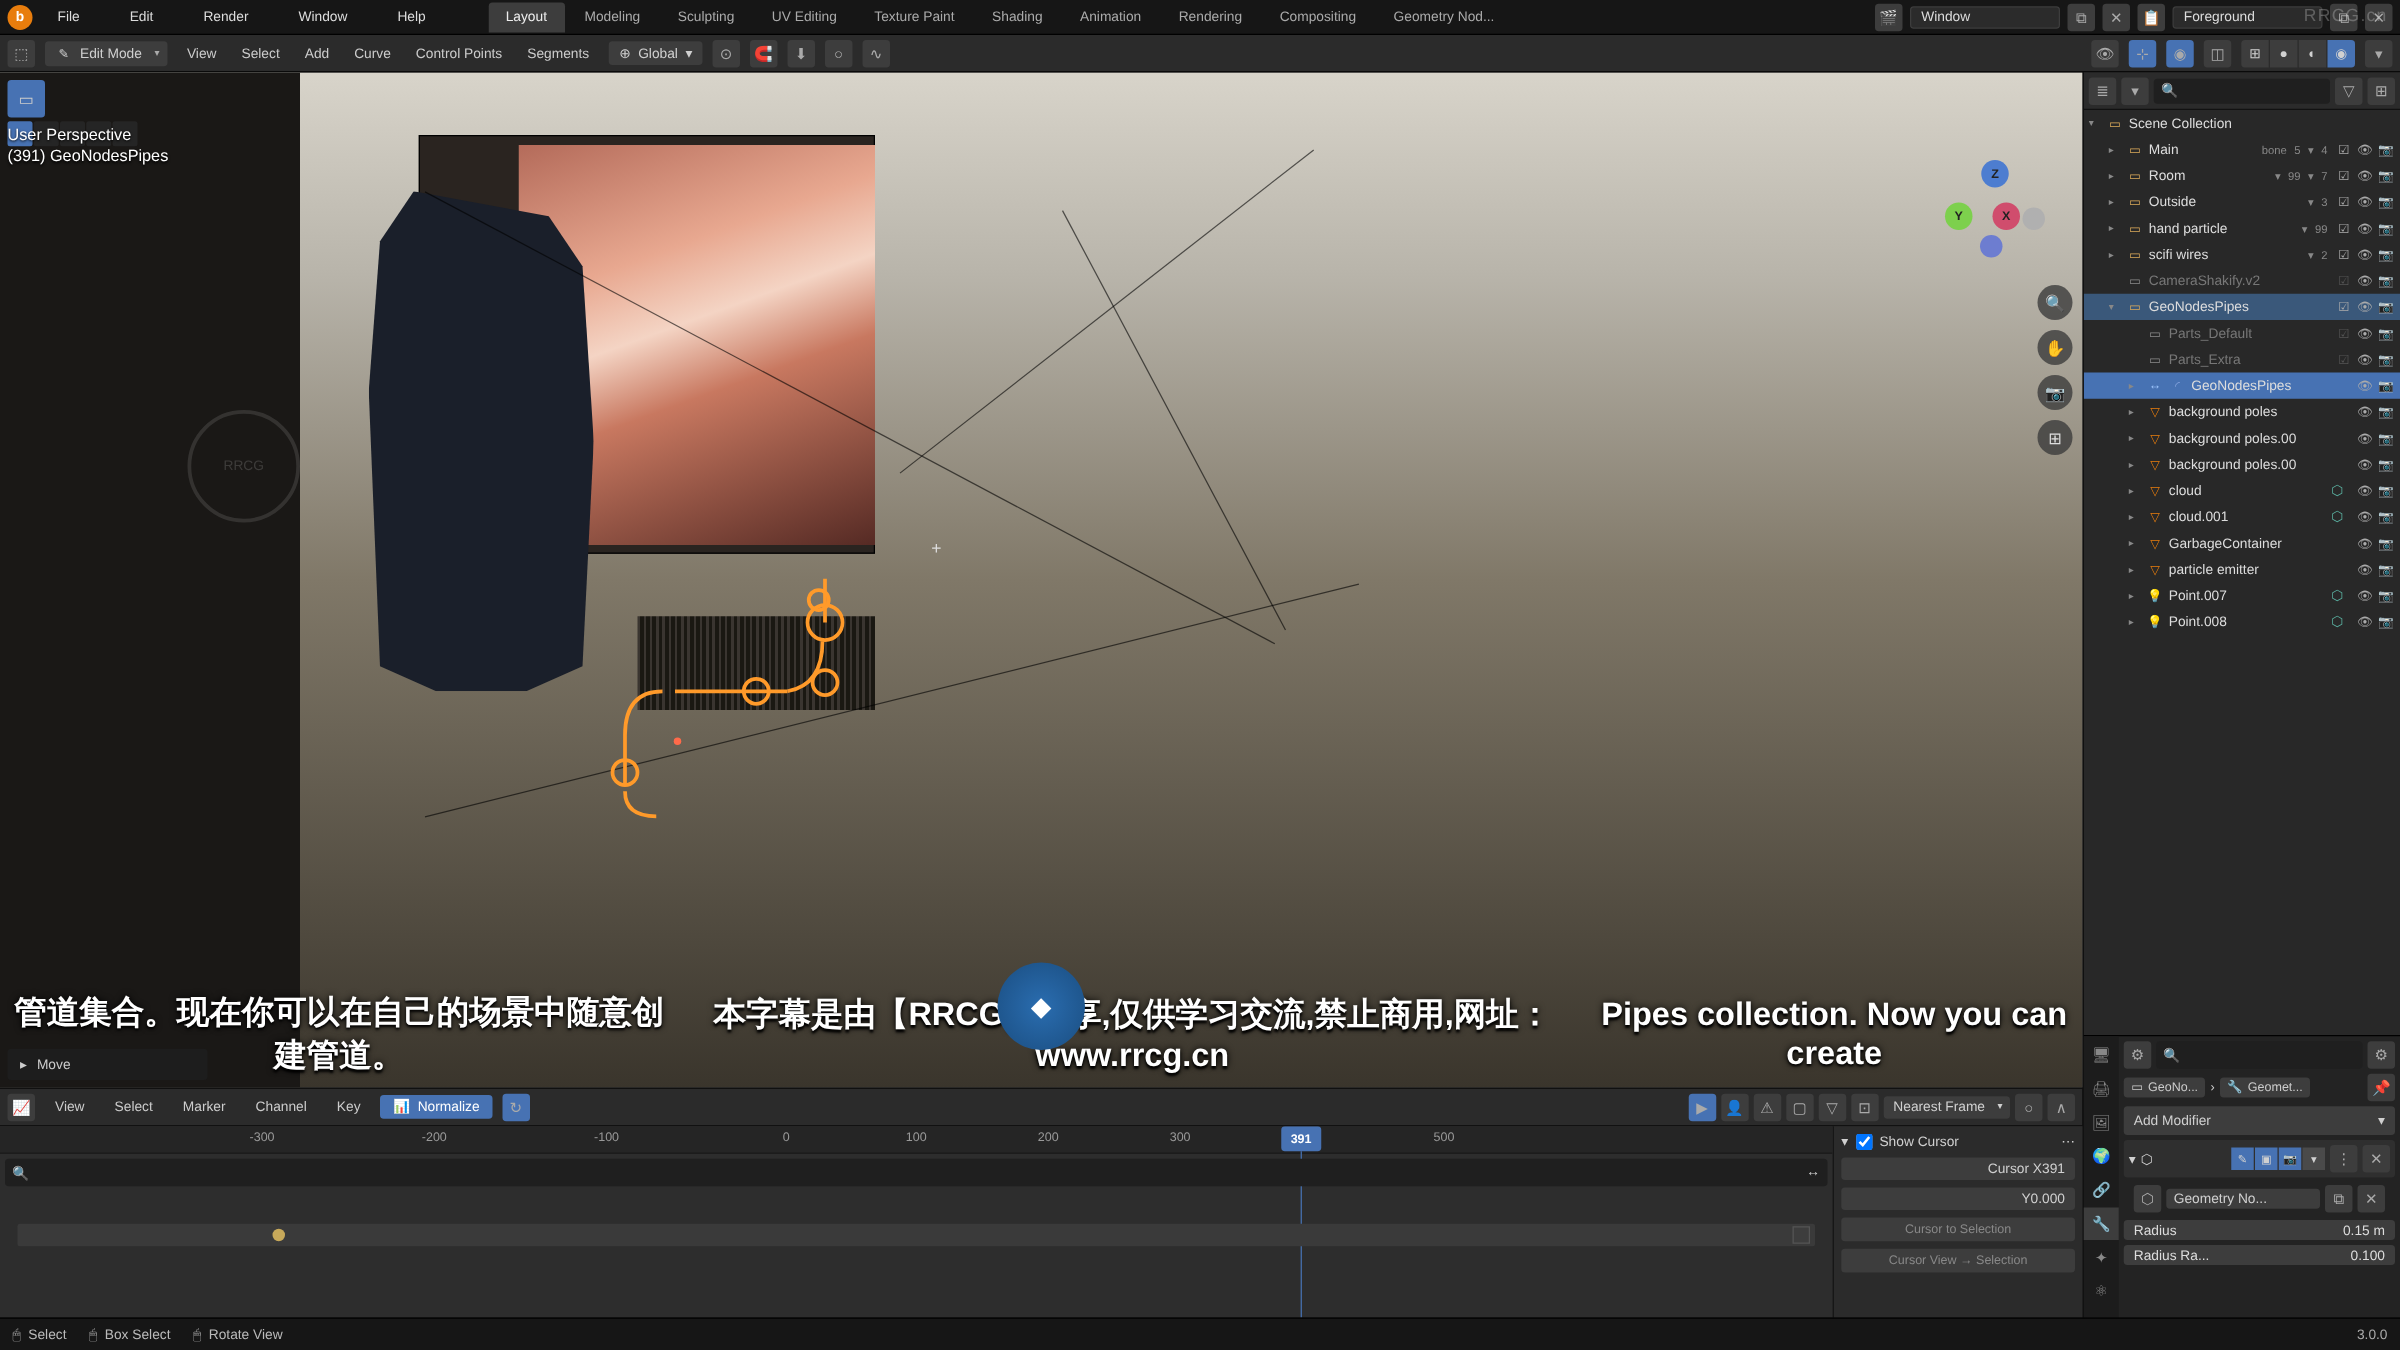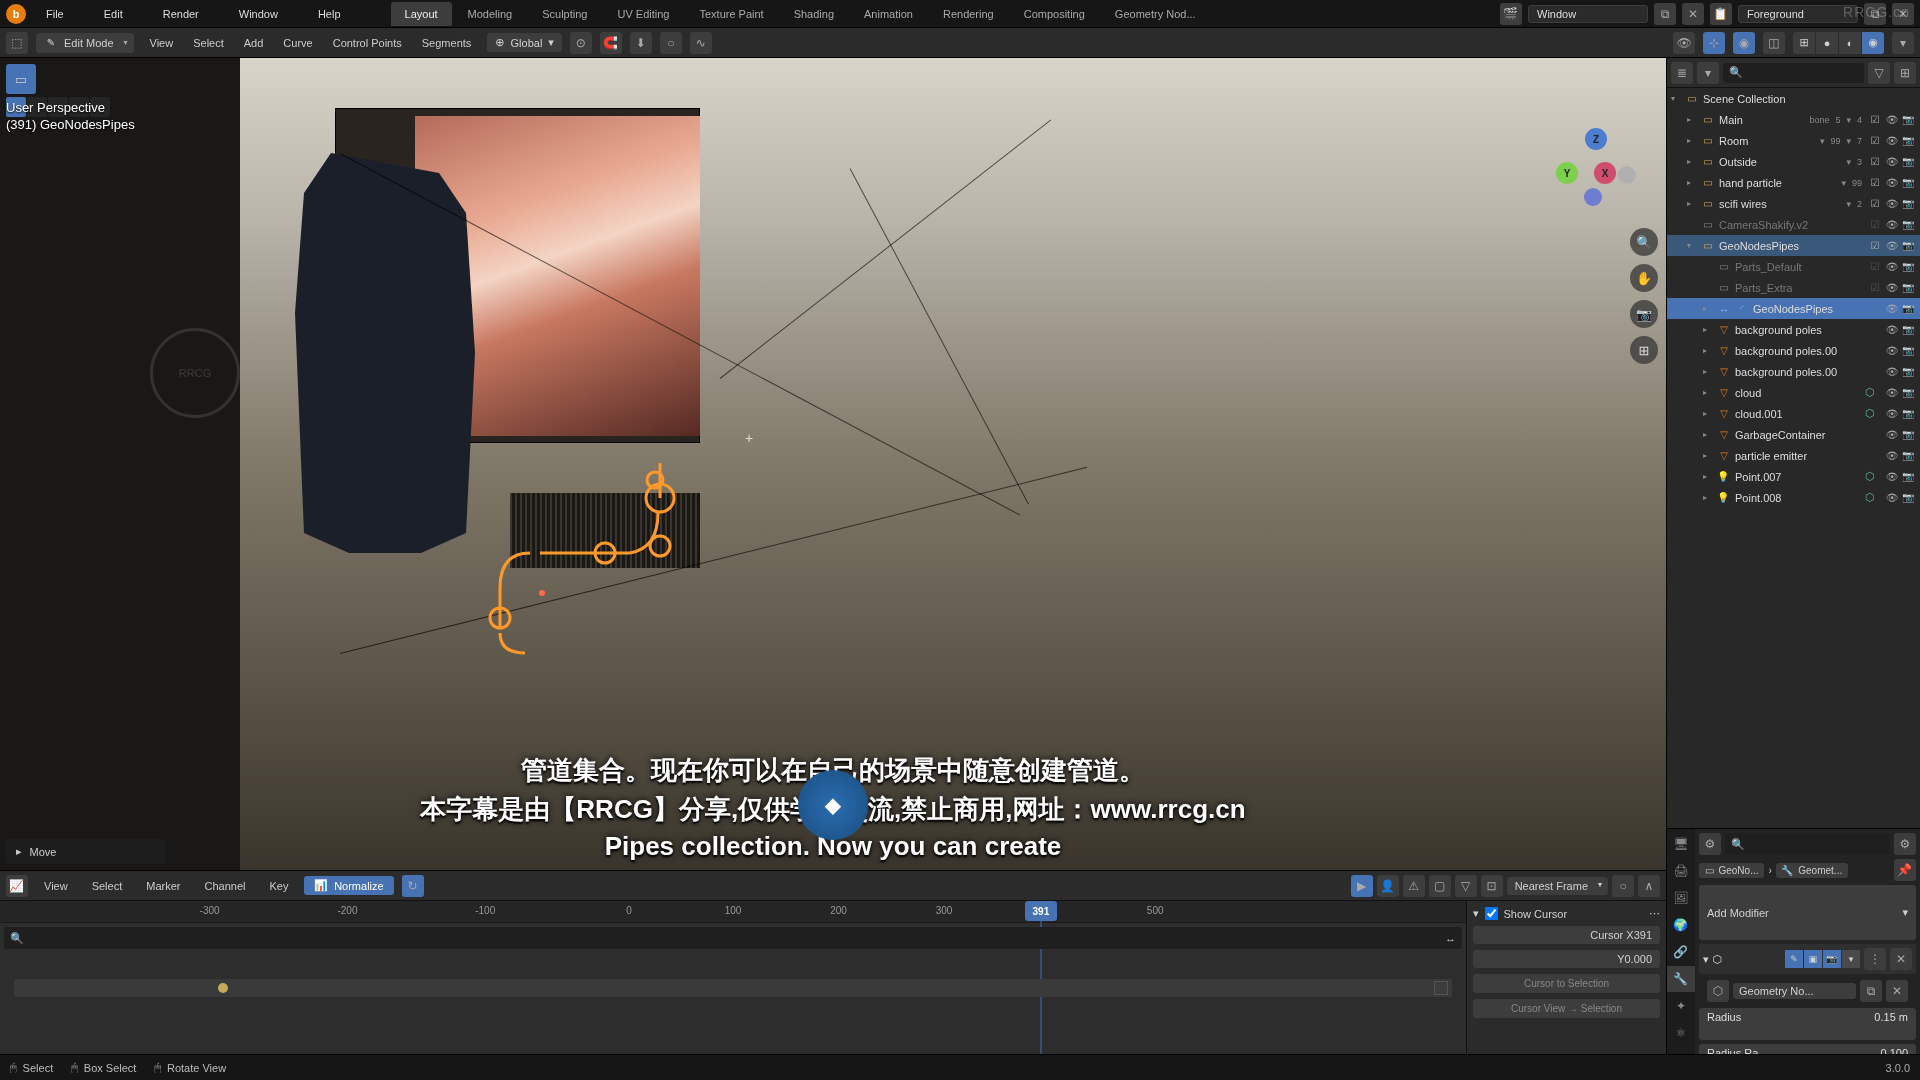--- a/index.html
+++ b/index.html
@@ -69,21 +69,21 @@
   .wire { position: absolute; border-top: 1px solid rgba(0,0,0,.6); transform-origin: left center; }
   
   
   .pipes { position: absolute; top: 400px; left: 480px; width: 220px; height: 200px; }
   .pipes svg { position: absolute; inset: 0; }
   
   .vp-edit-point { position: absolute; top: 372px; left: 745px; color: #ddd; font-size: 14px; z-index: 4; }
   
   .move-panel { position: absolute; bottom: 6px; left: 6px; background: rgba(30,30,30,.9); border-radius: 3px; padding: 6px 10px; display: flex; align-items: center; gap: 8px; z-index: 5; color: #ccc; min-width: 160px; }
   
-  .subtitles { position: absolute; bottom: 8px; left: 0; right: 0; display: flex; flex-direction: column; align-items: center; gap: 4px; z-index: 10; pointer-events: none; }
+  .subtitles { position: absolute; bottom: 8px; left: 0; right: 0; display: flex; flex-direction: row; align-items: center; gap: 4px; z-index: 10; pointer-events: none; }
   .sub-line { font-size: 26px; font-weight: 600; color: #fff; text-shadow: 0 0 6px #000, 0 2px 2px #000; text-align: center; }
   
   .watermark-tr { position: absolute; top: 4px; right: 10px; color: rgba(255,255,255,.25); font-size: 14px; letter-spacing: 1px; z-index: 20; }
   .watermark-mid { position: absolute; top: 270px; left: 150px; width: 90px; height: 90px; border-radius: 50%; border: 3px solid rgba(200,200,200,.15); display: flex; align-items: center; justify-content: center; z-index: 6; color: rgba(200,200,200,.2); }
   .watermark-bot { position: absolute; bottom: 30px; left: 50%; transform: translateX(-50%); width: 70px; height: 70px; border-radius: 50%; background: radial-gradient(#2a6db0, #1a4d80); display: flex; align-items: center; justify-content: center; z-index: 11; color: #fff; font-size: 20px; font-weight: bold; }
   
   
   .bottom-panel { height: 210px; background: #232323; border-top: 1px solid #000; display: flex; flex-direction: column; }
   .bp-toolbar { height: 30px; background: #2b2b2b; display: flex; align-items: center; padding: 0 6px; gap: 8px; border-bottom: 1px solid #111; }
   .normalize-btn { background: #4772b3; padding: 3px 10px; border-radius: 3px; color: #fff; display: flex; gap: 6px; align-items: center; }
@@ -141,28 +141,28 @@
   .ol-chip { font-size: 9px; color: #888; margin-right: 2px; }
   
   .props { height: 252px; background: #232323; border-top: 1px solid #000; display: flex; }
   .props-tabs { width: 28px; background: #1c1c1c; display: flex; flex-direction: column; gap: 1px; padding-top: 2px; }
   .pt { width: 28px; height: 26px; cursor: pointer; display: flex; align-items: center; justify-content: center; color: #888; font-size: 12px; }
   .pt.active { background: #3d3d3d; color: #5a8dd0; }
   .props-body { flex: 1; padding: 4px; display: flex; flex-direction: column; gap: 4px; overflow: hidden; }
   .props-search { height: 22px; background: #1f1f1f; border-radius: 3px; display: flex; align-items: center; padding: 0 6px; }
   .props-crumbs { display: flex; align-items: center; gap: 4px; font-size: 10px; color: #ccc; }
   .crumb-box { background: #3d3d3d; padding: 2px 6px; border-radius: 3px; display: flex; gap: 4px; align-items: center; }
-  .add-mod { background: #3d3d3d; padding: 21px 8px; border-radius: 3px; display: flex; justify-content: space-between; align-items: center; }
+  .add-mod { background: #3d3d3d; padding: 5px 8px; border-radius: 3px; display: flex; justify-content: space-between; align-items: center; }
   .mod-header { display: flex; align-items: center; gap: 4px; padding: 4px; background: #2f2f2f; border-radius: 3px; }
   .mod-icons { display: flex; gap: 1px; margin-left: auto; }
   .mod-toggle { width: 18px; height: 18px; background: #4a4a4a; display: flex; align-items: center; justify-content: center; font-size: 9px; }
   .mod-toggle.active { background: #4772b3; }
   .mod-row { display: flex; gap: 4px; padding: 2px 8px; align-items: center; }
   .mod-row .crumb-box { flex: 1; }
-  .num-field { display: flex; background: #3d3d3d; border-radius: 3px; height: 36px; }
+  .num-field { display: flex; background: #3d3d3d; border-radius: 3px; height: 16px; }
   .num-field .lbl { padding: 3px 8px; flex: 1; color: #ddd; }
   .num-field .val { padding: 3px 8px; color: #ddd; }
 </style>
 </head>
 <body>
 
 <div class="topbar">
   <div class="logo">b</div>
   <div class="menu">
     <div class="menu-item">File</div>

